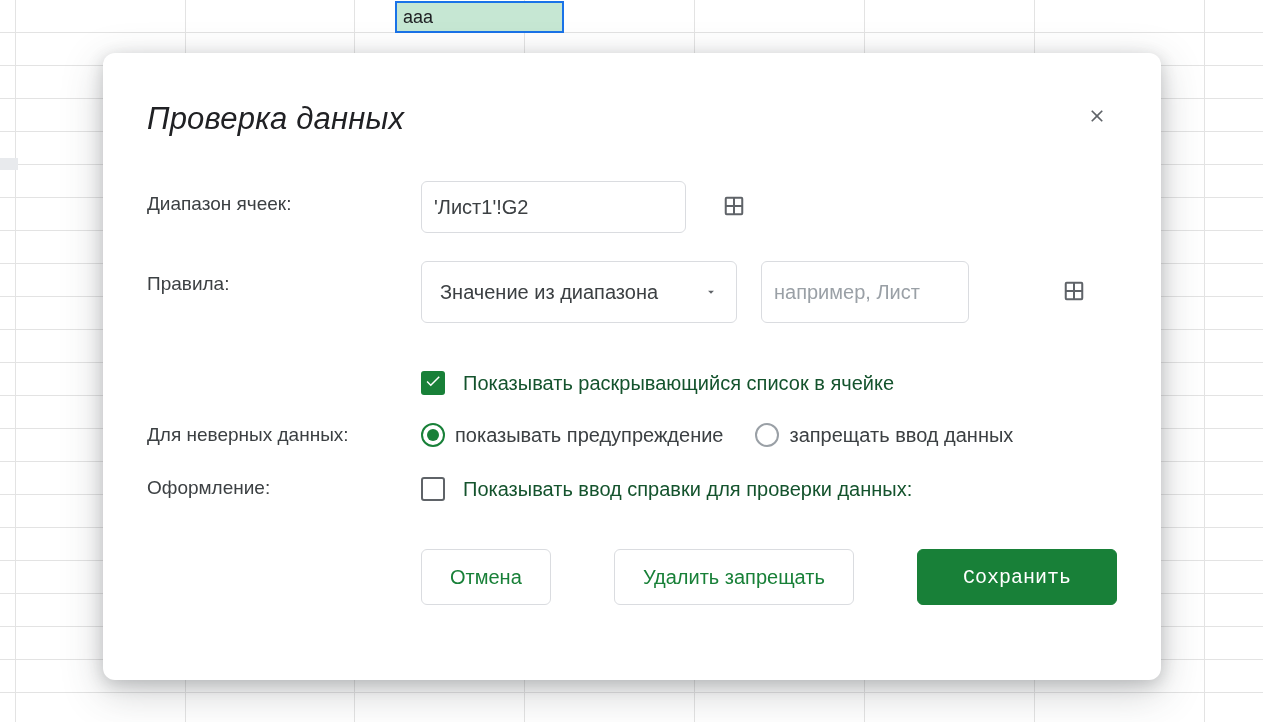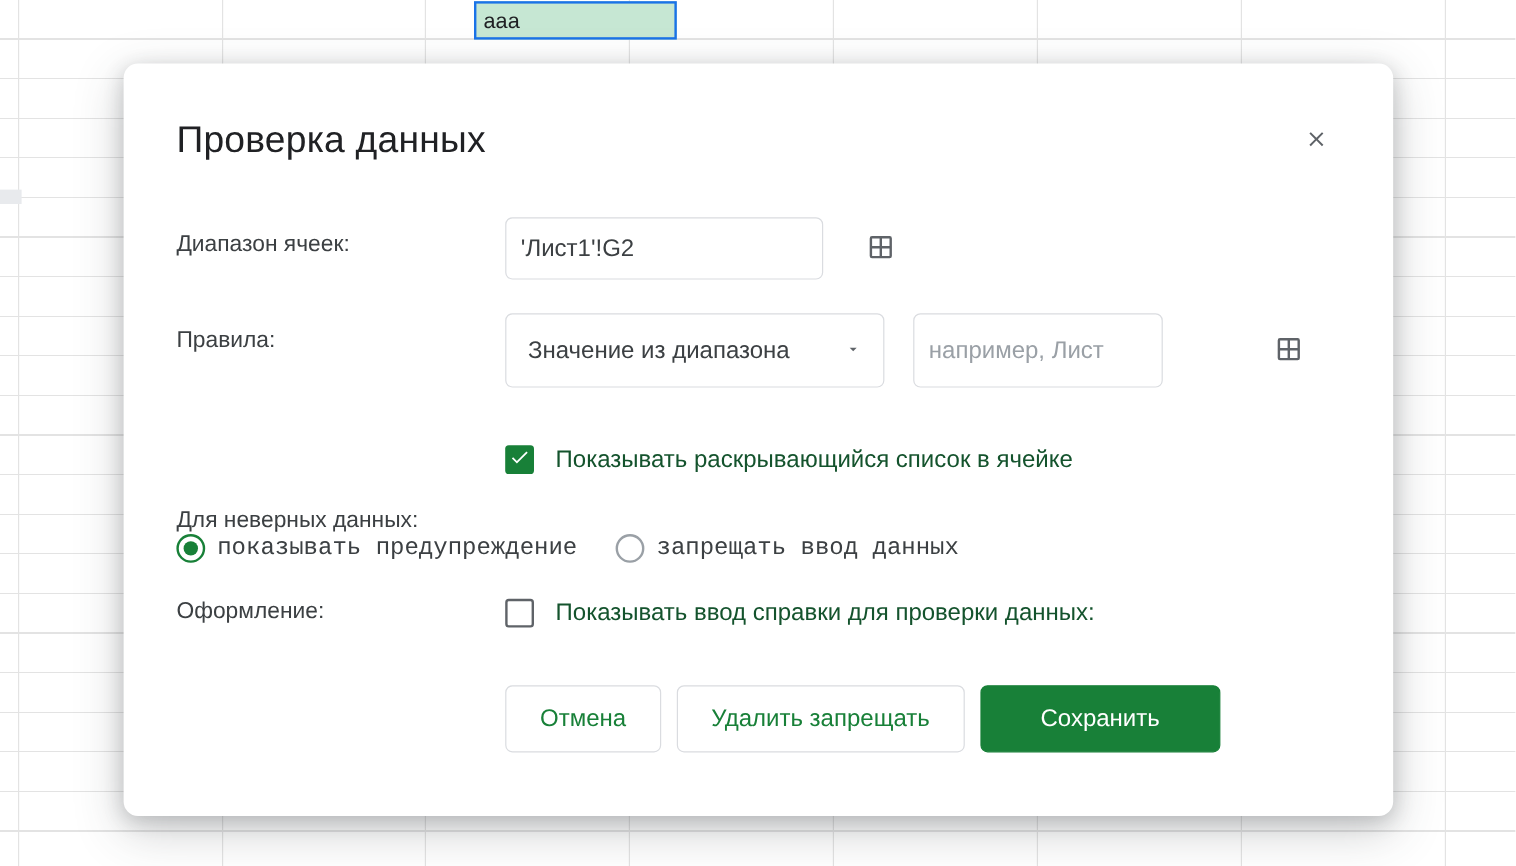--- a/index.html
+++ b/index.html
@@ -40,21 +40,21 @@
   
   .dialog{
     position:absolute;
     left:103px; top:53px;
     width:1058px; height:627px;
     background:#fff;
     border-radius:12px;
     box-shadow: 0 4px 16px rgba(60,64,67,.22), 0 12px 40px rgba(60,64,67,.25);
     padding:44px 44px 36px 44px;
   }
-  .dlg-header{ display:flex; align-items:center; justify-content:space-between; }
+  .dlg-header{ display:flex; align-items:flex-end; justify-content:space-between;font-style:italic; }
   .dlg-title{ font-size:31px; color:#202124; font-weight:400; letter-spacing:.2px; }
   .close-btn{
     width:40px;height:40px;border:none;background:transparent;border-radius:50%;
     display:flex;align-items:center;justify-content:center;cursor:pointer;color:#5f6368;
   }
   .close-btn svg{width:20px;height:20px;fill:#5f6368;}
 
   .form{ margin-top:44px; }
   .row{ display:flex; align-items:flex-start; margin-bottom:28px; }
   .row:last-of-type{margin-bottom:0;}
@@ -100,46 +100,47 @@
   }
   .chk{
     width:24px;height:24px;border-radius:3px;display:flex;align-items:center;justify-content:center;
     cursor:pointer;flex-shrink:0;
   }
   .chk.checked{ background:#188038; }
   .chk.checked svg{width:18px;height:18px;fill:#fff;}
   .chk.unchecked{ border:2.5px solid #5f6368; background:#fff;}
   .chk-label{ font-size:20px; color:#14532d;}
 
-  .radio-group{display:flex;align-items:center;gap:32px;font-family:Liberation Mono, monospace;}
+  .radio-group{display:flex;align-items:center;gap:32px;}
   .radio-item{display:flex;align-items:center;gap:10px;cursor:pointer;}
   .radio{
     width:24px;height:24px;border-radius:50%;border:2.5px solid #9aa0a6;
     display:flex;align-items:center;justify-content:center;flex-shrink:0;
   }
   .radio.selected{border-color:#188038;}
   .radio.selected::after{content:"";width:12px;height:12px;border-radius:50%;background:#188038;}
   .radio-label{font-size:20px;color:#3c4043;}
 
   .buttons{
-    display:flex; justify-content:flex-start; gap:13px;
+    display:flex; justify-content:space-between; gap:13px;
     margin-top:48px; padding-left:274px;
   }
   .btn{
     height:56px; padding:0 28px; border-radius:6px;
     font-size:20px; font-weight:500; cursor:pointer;
     display:flex;align-items:center;justify-content:center;
     font-family:inherit;
   }
   .btn.outline{
     background:#fff;border:1px solid #dadce0;color:#188038;
   }
   .btn.primary{
     background:#188038;border:1px solid #188038;color:#fff;
     min-width:200px;
+    font-family:Liberation Mono, monospace;
   }
 </style>
 </head>
 <body>
 
 <div class="sheet">
   <div class="vline v1"></div>
     <div class="vline v2"></div>
     <div class="vline v3"></div>
   <div class="vline v4"></div>
@@ -217,21 +218,21 @@
               <svg viewBox="0 0 24 24">
                   <path d="M9 16.17 4.83 12l-1.42 1.41L9 19 21 7l-1.41-1.41z"></path>
                 </svg>
             </span>
           </div>
           <span class="chk-label">Показывать раскрывающийся список в ячейке</span>
         </div>
       </div>
     </div>
 
-    <div class="row" style="align-items:flex-start;flex-direction:column;">
+    <div class="row" style="align-items:center;">
       <div class="lbl" style="padding-top:0;">Для неверных данных:</div>
       <div class="ctrls">
         <div class="radio-group">
           <div class="radio-item">
             <div class="radio selected"></div>
             <span class="radio-label">показывать предупреждение</span>
           </div>
           <div class="radio-item">
             <div class="radio"></div>
             <span class="radio-label">запрещать ввод данных</span>

